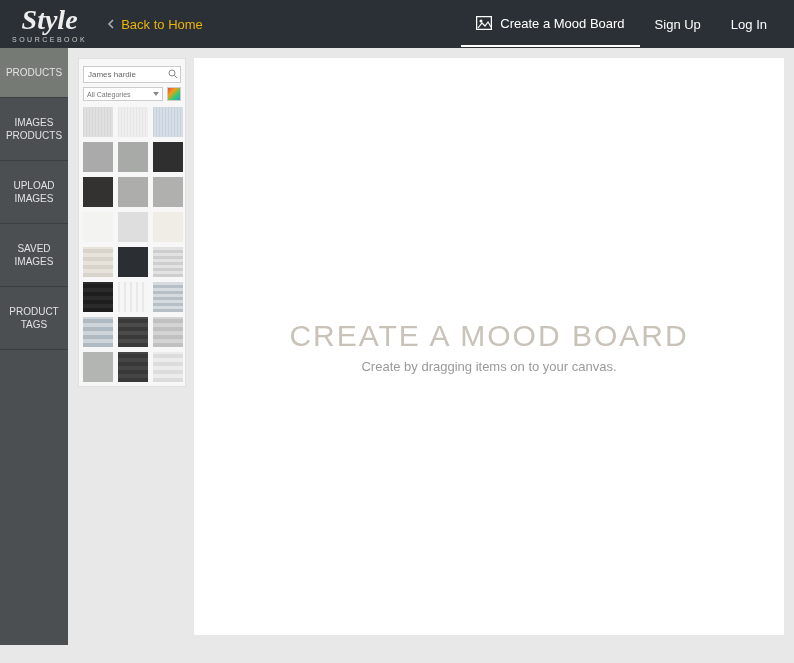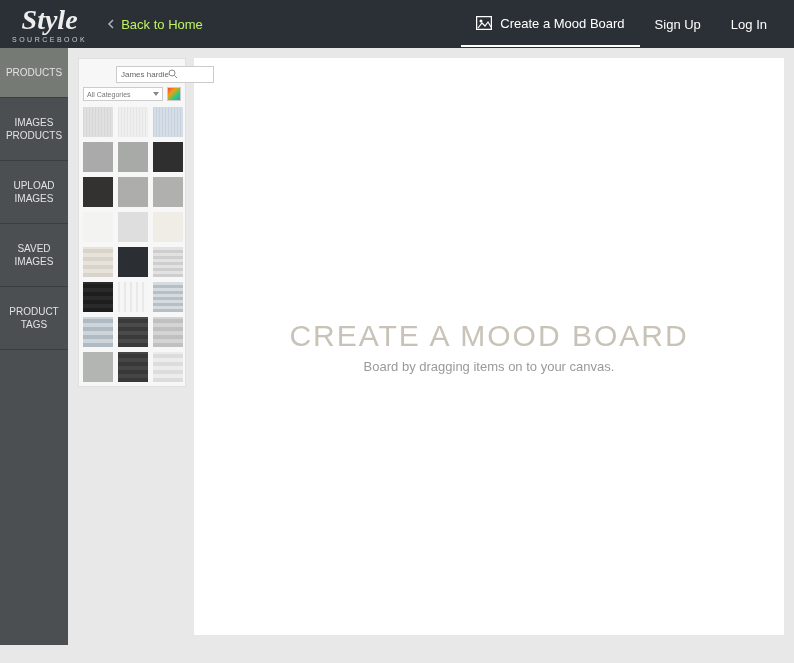--- a/index.html
+++ b/index.html
@@ -32,21 +32,21 @@
     color: #eee;
   }
   .logo-bottom {
     font-size: 7px;
     letter-spacing: 2.5px;
     color: #ccc;
     margin-top: 2px;
   }
   .back-home {
     margin-left: 20px;
-    color: #bef264;
+    color: #eab308;
     font-size: 13px;
     display: flex;
     align-items: center;
     cursor: pointer;
   }
   .back-home svg { margin-right: 4px; }
   .header-spacer { flex: 1; }
   .header-btn {
     color: #fff;
     font-size: 13px;
@@ -103,21 +103,20 @@
     position: relative;
     margin-bottom: 4px;
   }
   .search-input {
     width: 100%;
     height: 17px;
     font-size: 8px;
     border: 1px solid #ccc;
     padding: 0 14px 0 4px;
     color: #666;
-    margin-left: 33px;
   }
   .search-icon {
     position: absolute;
     right: 3px;
     top: 2px;
     color: #888;
   }
   .filter-row {
     display: flex;
     gap: 4px;
@@ -281,16 +280,16 @@
           <div class="swatch sw-hz-ch"></div>
           <div class="swatch sw-hz-gr"></div>
           <div class="swatch sw-flat-g3"></div>
           <div class="swatch sw-hz-dk2"></div>
           <div class="swatch sw-hz-lt"></div>
         </div>
     </div>
 
     <div class="canvas">
       <div class="canvas-title">CREATE A MOOD BOARD</div>
-      <div class="canvas-sub">Board by dragging items on to your canvas.</div>
+      <div class="canvas-sub">Create by dragging items on to your canvas.</div>
     </div>
   </div>
 </div>
 
 </body></html>

